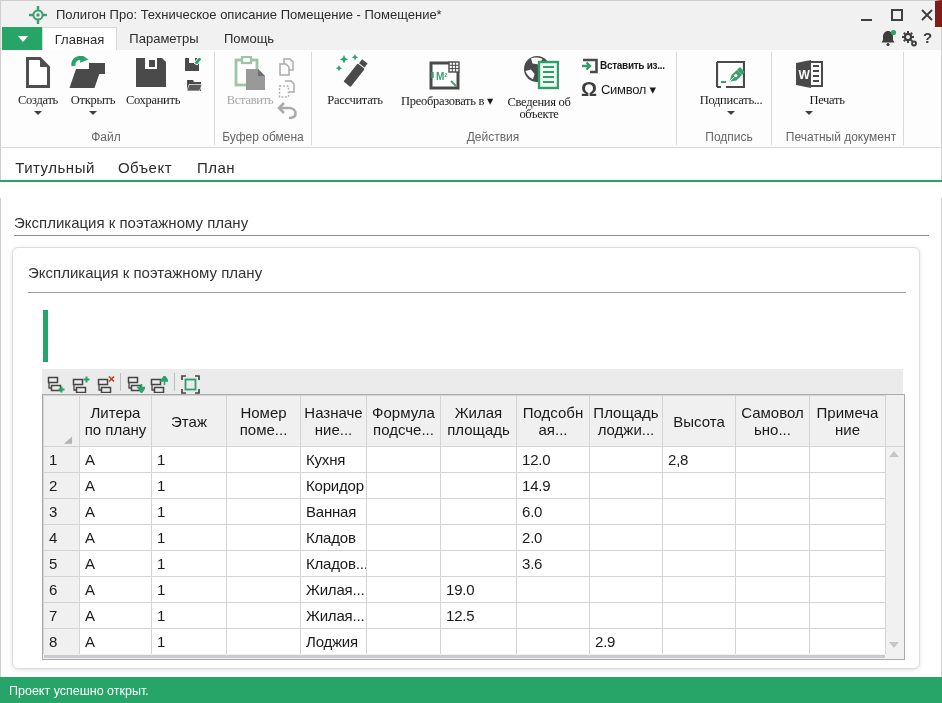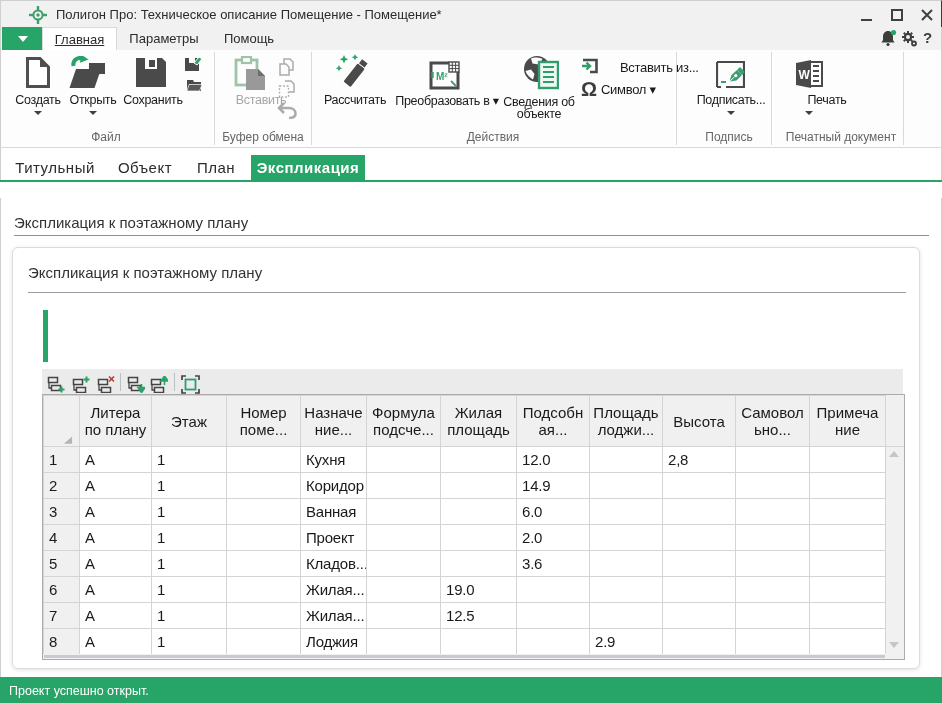--- a/index.html
+++ b/index.html
@@ -1,33 +1,33 @@
 <!DOCTYPE html>
 <html><head>
 <meta charset="utf-8">
 <style>
 * { margin:0; padding:0; box-sizing:border-box; }
 html,body { width:942px; height:703px; }
 body { font-family:"Liberation Sans", sans-serif; position:relative; background:#ffffff; overflow:hidden; color:#1a1a1a; }
 .abs { position:absolute; }
 
 
-#titlebar { position:absolute; left:0; top:0; width:942px; height:27px; background:#f1f1f1; border-left:1px solid #cfcfcf; border-top:1px solid #cfcfcf; border-right:1px solid #7f1d1d; }
+#titlebar { position:absolute; left:0; top:0; width:942px; height:27px; background:#f1f1f1; border-left:1px solid #cfcfcf; border-top:1px solid #cfcfcf; border-right:7px solid #7f1d1d; }
 #apptitle { position:absolute; left:55px; top:6px; font-size:13px; color:#2b2b2b; }
 #tabstrip { position:absolute; left:0; top:27px; width:942px; height:23px; background:#f1f1f1; border-left:1px solid #cfcfcf; border-right:1px solid #cfcfcf; }
 #menubtn { position:absolute; left:1px; top:0; width:40px; height:23px; background:#27a468; }
 #menubtn .tri { position:absolute; left:16px; top:9px; width:0; height:0; border-left:5px solid transparent; border-right:5px solid transparent; border-top:6px solid #fff; }
 .ribtab { position:absolute; top:0; height:23px; font-size:13px; color:#2b2b2b; text-align:center; line-height:23px; }
-#tab-active { left:41px; width:75px; background:#ffffff; border:1px solid #d9d9d9; border-bottom:none;text-decoration:underline; }
+#tab-active { left:41px; width:75px; background:#ffffff; border:1px solid #d9d9d9; border-bottom:none; }
 
 
 #ribbon { position:absolute; left:0; top:50px; width:942px; height:98px; background:#fdfdfd; border-left:1px solid #cfcfcf; border-right:1px solid #cfcfcf; border-bottom:1px solid #d9d9d9; }
 .vsep { position:absolute; top:2px; height:93px; width:1px; background:#d9d9d9; }
 .grouplabel { position:absolute; top:80px; font-size:12px; color:#666; text-align:center; white-space:nowrap; }
-.biglabel { position:absolute; top:43px; font-size:12.5px; color:#1a1a1a; text-align:center; white-space:nowrap; letter-spacing:-0.3px; }
+.biglabel { position:absolute; top:43px; font-size:12.5px; color:#1a1a1a; text-align:center; white-space:nowrap; letter-spacing:-0.3px;font-family:Liberation Serif, serif; }
 .dd { position:absolute; width:0; height:0; border-left:4px solid transparent; border-right:4px solid transparent; border-top:4px solid #404040; }
 .graytext { color:#a6a6a6 !important; }
 
 
 #doctabs { position:absolute; left:0; top:148px; width:942px; height:32px; background:#ffffff; border-left:1px solid #cfcfcf; border-right:1px solid #cfcfcf; }
 .dtab { position:absolute; top:7px; height:25px; font-size:15px; color:#2b2b2b; line-height:25px; text-align:center; letter-spacing:0.5px; }
 #dtab-act { background:#27a468; color:#fff; font-weight:bold; }
 #greenline { position:absolute; left:0; top:180px; width:942px; height:2px; background:#27a468; }
 
 
@@ -149,21 +149,21 @@
     <path d="M3 6.5 L16 6.5 L13.5 13 L1 13 Z" fill="#5a5a5a" stroke="#fdfdfd" stroke-width="0.7"></path>
   </svg>
   <div class="grouplabel" style="left:60px; width:90px;">Файл</div>
 
   <svg class="abs" style="left:233px; top:6px;" width="34" height="38" viewBox="0 0 34 38">
     <rect x="2" y="4" width="21" height="25" fill="none" stroke="#9dc3a8" stroke-width="2.8"></rect>
     <rect x="8" y="1" width="9" height="6" fill="#fdfdfd" stroke="#9dc3a8" stroke-width="2.2"></rect>
     <path d="M12 13 L24 13 L31 20 L31 34 L12 34 Z" fill="#999999"></path>
     <path d="M24 13 L31 20 L24 20 Z" fill="#6e6e6e"></path>
   </svg>
-  <div class="biglabel graytext" style="left:225px; width:70px;">Вставить</div>
+  <div class="biglabel graytext" style="left:214px; width:70px;">Вставить</div>
   <svg class="abs" style="left:277px; top:8px;" width="18" height="18" viewBox="0 0 18 18">
     <path d="M6 1 L12 1 L15 4 L15 12 L6 12 Z" fill="#fdfdfd" stroke="#ababab" stroke-width="1.5"></path>
     <path d="M2 6 L8 6 L11 9 L11 17 L2 17 Z" fill="#fdfdfd" stroke="#ababab" stroke-width="1.5"></path>
   </svg>
   <svg class="abs" style="left:277px; top:30px;" width="18" height="18" viewBox="0 0 18 18">
     <rect x="1.5" y="6" width="9" height="11" fill="none" stroke="#ababab" stroke-width="1.4" stroke-dasharray="1.8 1.8"></rect>
     <path d="M7 1 L13 1 L16 4 L16 12 L11 12" fill="none" stroke="#ababab" stroke-width="1.5"></path>
   </svg>
   <svg class="abs" style="left:276px; top:52px;" width="21" height="17" viewBox="0 0 21 17">
     <path d="M7 1 L2 6 L7 11 M2 6 L12 6 C16 6 18.5 8.5 18.5 11.5 C18.5 14.5 16 16 12 16" fill="none" stroke="#ababab" stroke-width="2.6"></path>
@@ -202,21 +202,21 @@
       <line x1="20" y1="22" x2="31" y2="22"></line>
       <line x1="20" y1="27" x2="31" y2="27"></line>
     </g>
   </svg>
   <div class="biglabel" style="left:493px; width:90px; line-height:12px; top:46px;">Сведения об<br>объекте</div>
 
   <svg class="abs" style="left:580px; top:8px;" width="17" height="16" viewBox="0 0 17 16">
     <path d="M2 2 L15.5 2 L15.5 14 L9 14" fill="none" stroke="#4a4a4a" stroke-width="2.6"></path>
     <path d="M1 8 L9 8 M5.5 4.5 L9 8 L5.5 11.5" fill="none" stroke="#2f9e6c" stroke-width="2.4"></path>
   </svg>
-  <div class="abs" style="left:619px; top:10px; font-size:13px; letter-spacing:-0.3px;">Вставить из...</div>
+  <div class="abs" style="left:599px; top:10px; font-size:10px; letter-spacing:-0.3px;font-weight:bold;">Вставить из...</div>
   <div class="abs" style="left:580px; top:28px; font-size:20px; font-weight:bold; color:#3d3d3d;">Ω</div>
   <div class="abs" style="left:600px; top:32px; font-size:13px; letter-spacing:-0.3px;">Символ ▾</div>
   <div class="grouplabel" style="left:442px; width:100px;">Действия</div>
 
   <svg class="abs" style="left:715px; top:11px;" width="29" height="27" viewBox="0 0 29 27">
     <path d="M1 1 L28 1 L28 26 L10 26 M5 26 L1 26 Z M1 26 L1 1" fill="none" stroke="#4a4a4a" stroke-width="2.2"></path>
     <path d="M13.5 20.5 L15.5 14 L21 9 L26 14 L20.5 19.5 L13.5 20.5 Z" fill="#3b9e70"></path>
     <path d="M22.5 7.5 L27.5 12.5" stroke="#3b9e70" stroke-width="4"></path>
     <circle cx="19.8" cy="14.6" r="1.6" fill="#fff"></circle>
     <path d="M13.5 20.5 L18.5 15.8" stroke="#fff" stroke-width="1"></path>
@@ -239,21 +239,20 @@
   </svg>
   <div class="biglabel" style="left:796px; width:60px;">Печать</div>
   <div class="dd" style="left:804px; top:61px;"></div>
   <div class="grouplabel" style="left:774px; width:132px;">Печатный документ</div>
 </div>
 
 <div id="doctabs">
   <div class="dtab" style="left:13px; width:82px;">Титульный</div>
   <div class="dtab" style="left:115px; width:58px;">Объект</div>
   <div class="dtab" style="left:194px; width:42px;">План</div>
-  <div class="dtab" id="dtab-act" style="left:250px; width:114px;">Экспликация</div>
 </div>
 <div id="greenline"></div>
 
 <div id="content">
   <div id="pagelabel">Экспликация к поэтажному плану</div>
   <div id="pageline"></div>
   <div id="card">
     <div id="cardtitle">Экспликация к поэтажному плану</div>
     <div id="cardline"></div>
     <div id="infobar"></div>
@@ -368,21 +367,21 @@
               <td></td>
               <td></td>
               <td></td>
               <td></td>
             </tr>
         <tr>
               <td class="rn">4</td>
               <td>А</td>
               <td>1</td>
               <td></td>
-              <td>Проект</td>
+              <td>Кладов</td>
               <td></td>
               <td></td>
               <td>2.0</td>
               <td></td>
               <td></td>
               <td></td>
               <td></td>
             </tr>
         <tr>
               <td class="rn">5</td>

